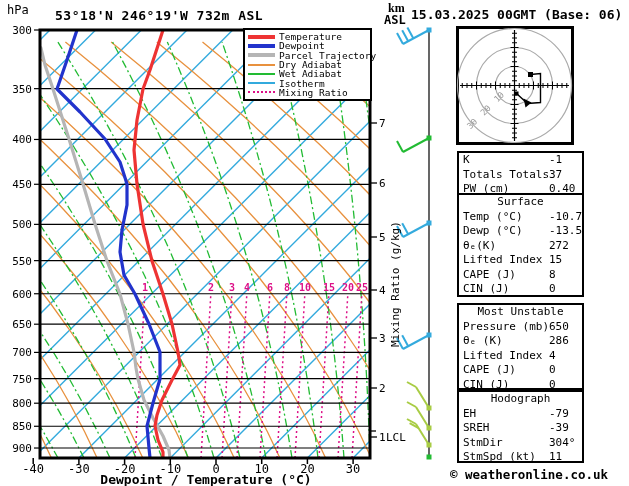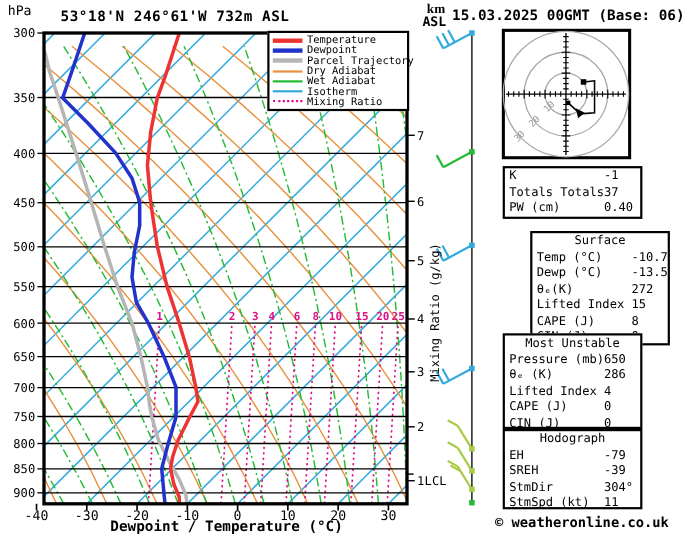--- a/index.html
+++ b/index.html
@@ -228,21 +228,21 @@
         <line x1="416" y1="424" x2="407" y2="419" stroke="#a8cc44" stroke-width="2"></line>
         <line x1="418.6" y1="428.2" x2="409.6" y2="423.2" stroke="#a8cc44" stroke-width="2"></line>
         <rect x="426.5" y="442.5" width="5" height="5" fill="#a8cc44"></rect>
       </g>
       <g>
         <rect x="426.5" y="454.5" width="5" height="5" fill="#22bb33"></rect>
       </g>
     </svg>
 
   <div class="abs" id="hpa-label">hPa</div>
-  <div class="abs" id="main-title">53°18'N 246°61'W 732m ASL</div>
+  <div class="abs" id="main-title">53°18'N 246°19'W 732m ASL</div>
   <div class="abs" id="km-label">km</div>
   <div class="abs" id="asl-label">ASL</div>
   <div class="abs" id="date-label">15.03.2025 00GMT (Base: 06)</div>
   <div class="abs" id="x-axis-label">Dewpoint / Temperature (°C)</div>
   <div class="abs" id="mixing-axis-label">Mixing Ratio (g/kg)</div>
   <div class="abs" id="kt-label">kt</div>
   <div class="abs" id="footer">© weatheronline.co.uk</div>
 
   <div class="abs" id="legend">
       <div class="lg-row">
@@ -343,21 +343,21 @@
         </div>
         <div class="t-row">
           <span class="t-label">Totals Totals</span>
           <span class="t-value">37</span>
         </div>
         <div class="t-row">
           <span class="t-label">PW (cm)</span>
           <span class="t-value">0.40</span>
         </div>
       </div>
-      <div class="tbox" style="top: 210px; height: 104px; margin-left: 25px;">
+      <div class="tbox" style="top: 193px; height: 104px;">
         <div class="t-header">Surface</div>
         <div class="t-row">
           <span class="t-label">Temp (°C)</span>
           <span class="t-value">-10.7</span>
         </div>
         <div class="t-row">
           <span class="t-label">Dewp (°C)</span>
           <span class="t-value">-13.5</span>
         </div>
         <div class="t-row">

